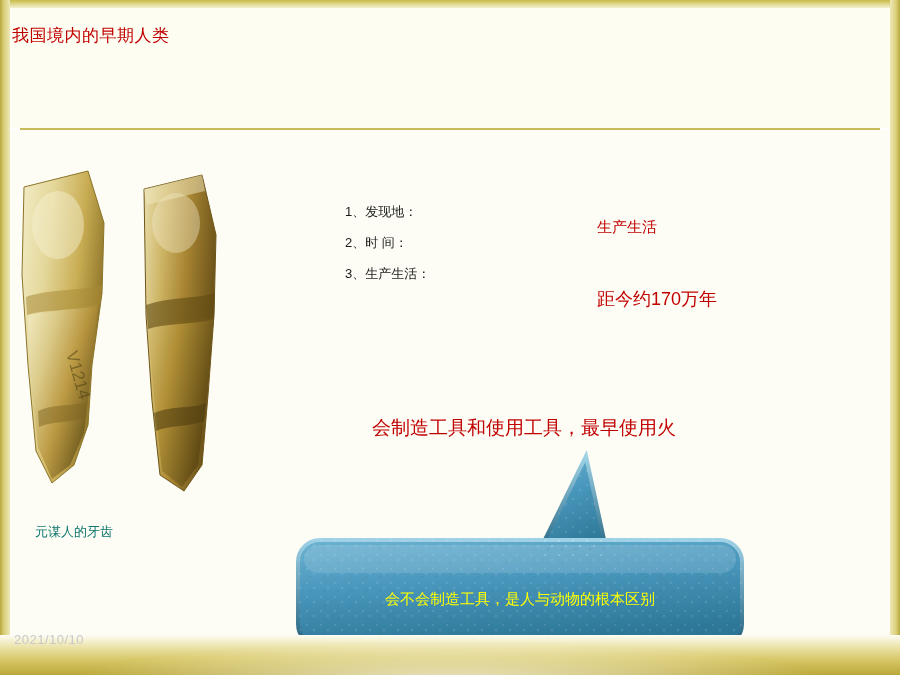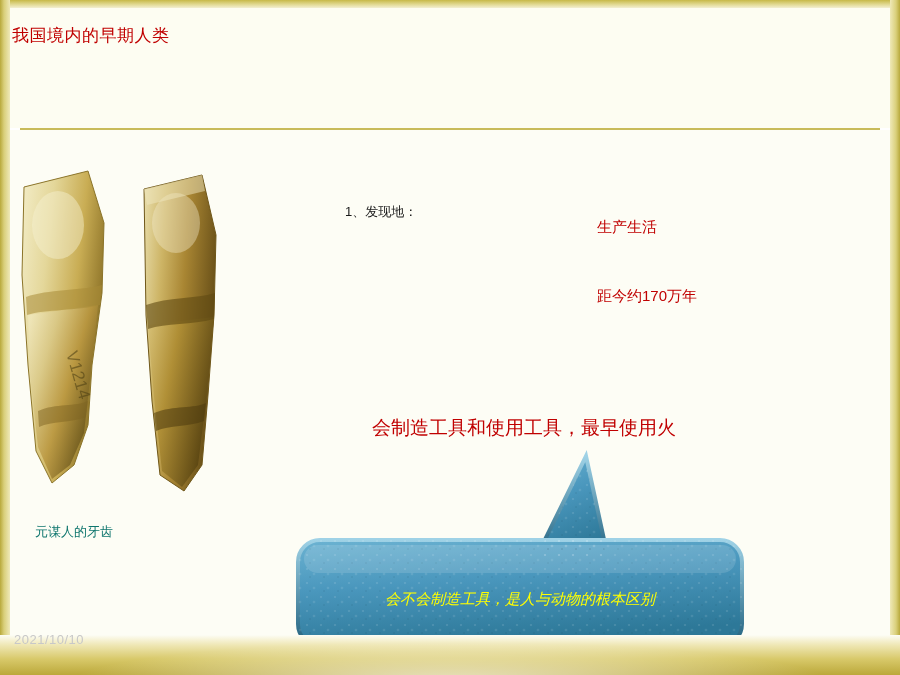--- a/index.html
+++ b/index.html
@@ -105,21 +105,21 @@
   .ans-place {
     position: absolute;
     left: 597px; top: 218px;
     font-size: 15px;
     color: #c00000;
     white-space: nowrap;
   }
   .ans-time {
     position: absolute;
     left: 597px; top: 287px;
-    font-size: 15px;
+    font-size: 18px;
     color: #c00000;
     white-space: nowrap;
   }
   .ans-life {
     position: absolute;
     left: 372px; top: 415px;
     font-size: 19px;
     color: #c00000;
     white-space: nowrap;
   }
@@ -130,21 +130,20 @@
     width: 460px; height: 215px;
   }
   .callout-text {
     position: absolute;
     left: 320px; top: 590px;
     width: 400px;
     text-align: center;
     font-size: 15px;
     color: #ffff00;
     white-space: nowrap;
-    font-style: italic;
   }
   
   .date-stamp {
     position: absolute;
     left: 14px; top: 632px;
     font-size: 13px;
     color: #c8c8c8;
     letter-spacing: 0.5px;
   }
 </style>
@@ -203,20 +202,22 @@
       <path d="M128,140 C150,132 178,134 197,128 L196,154 C174,160 148,158 130,164 Z" fill="#5f4913" opacity="0.6"></path>
       <path d="M136,248 C156,240 176,244 188,238 L186,256 C170,262 152,260 138,266 Z" fill="#4d3a0e" opacity="0.55"></path>
       <ellipse cx="158" cy="58" rx="24" ry="30" fill="#f2ecce" opacity="0.4"></ellipse>
       <path d="M126,24 L184,10 L187,26 L129,40 Z" fill="#efe7bf" opacity="0.5"></path>
     </svg>
   </div>
   <div class="tooth-label">元谋人的牙齿</div>
 
   <div class="list">
     <div>1、发现地：</div>
+    <div>2、时   间：</div>
+    <div>3、生产生活：</div>
   </div>
 
   <div class="ans-place">生产生活</div>
   <div class="ans-time">距今约170万年</div>
   <div class="ans-life">会制造工具和使用工具，最早使用火</div>
 
   <div class="callout-wrap">
     <svg width="460" height="215" viewBox="0 0 460 215">
       <defs>
         <linearGradient id="bub" x1="0" y1="0" x2="0.3" y2="1">

